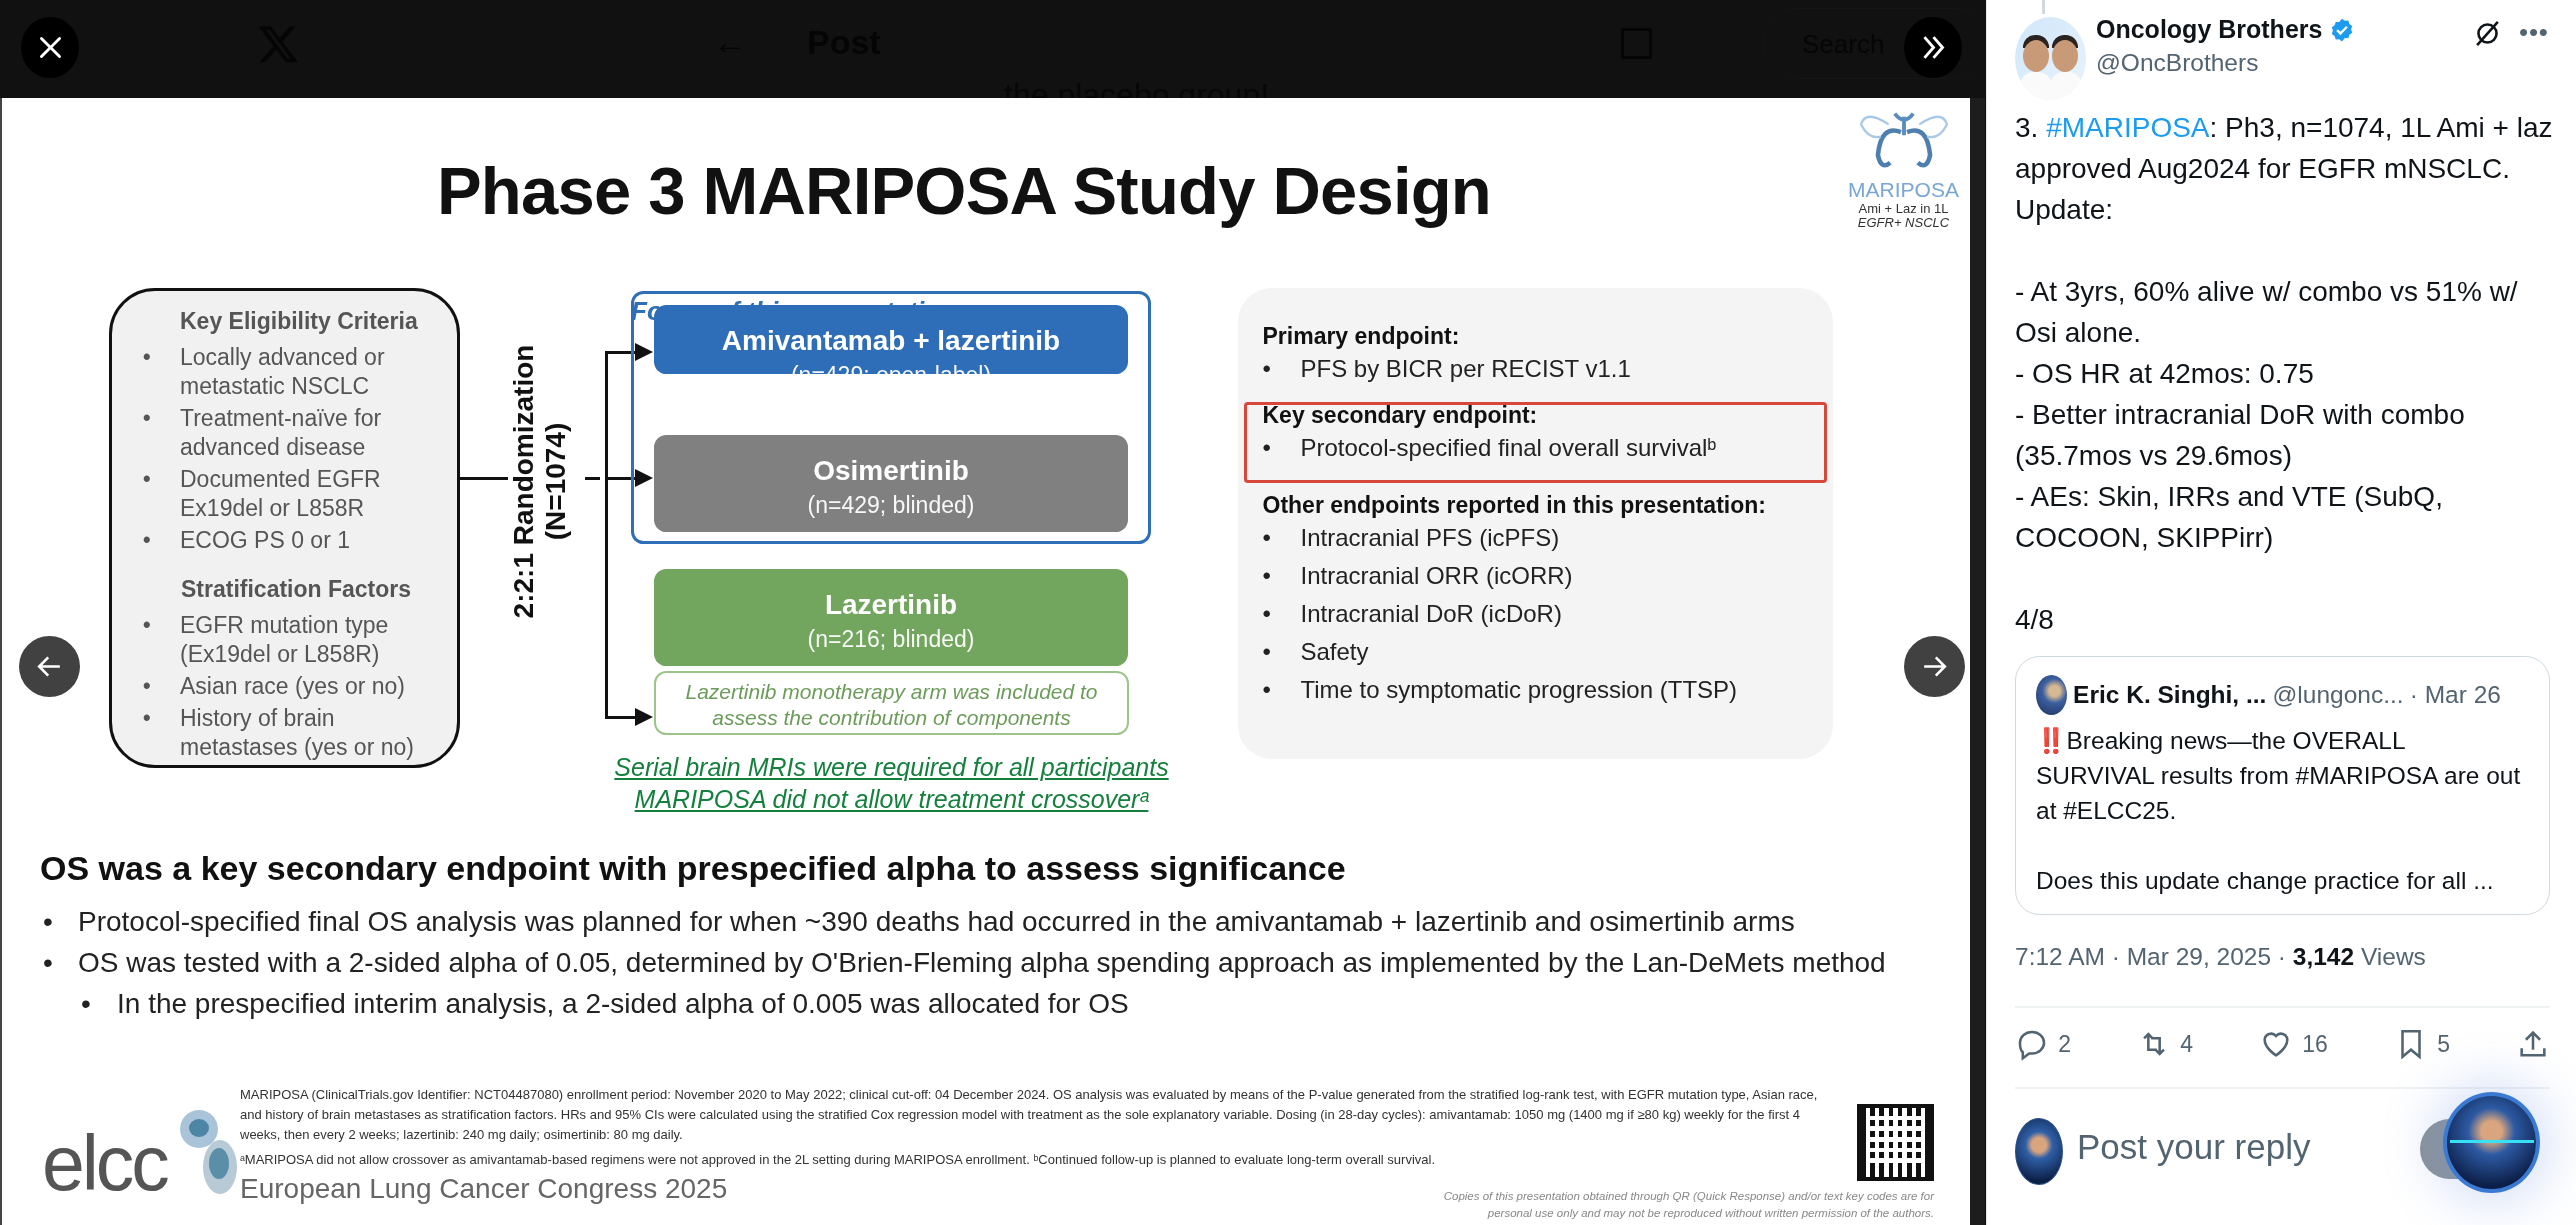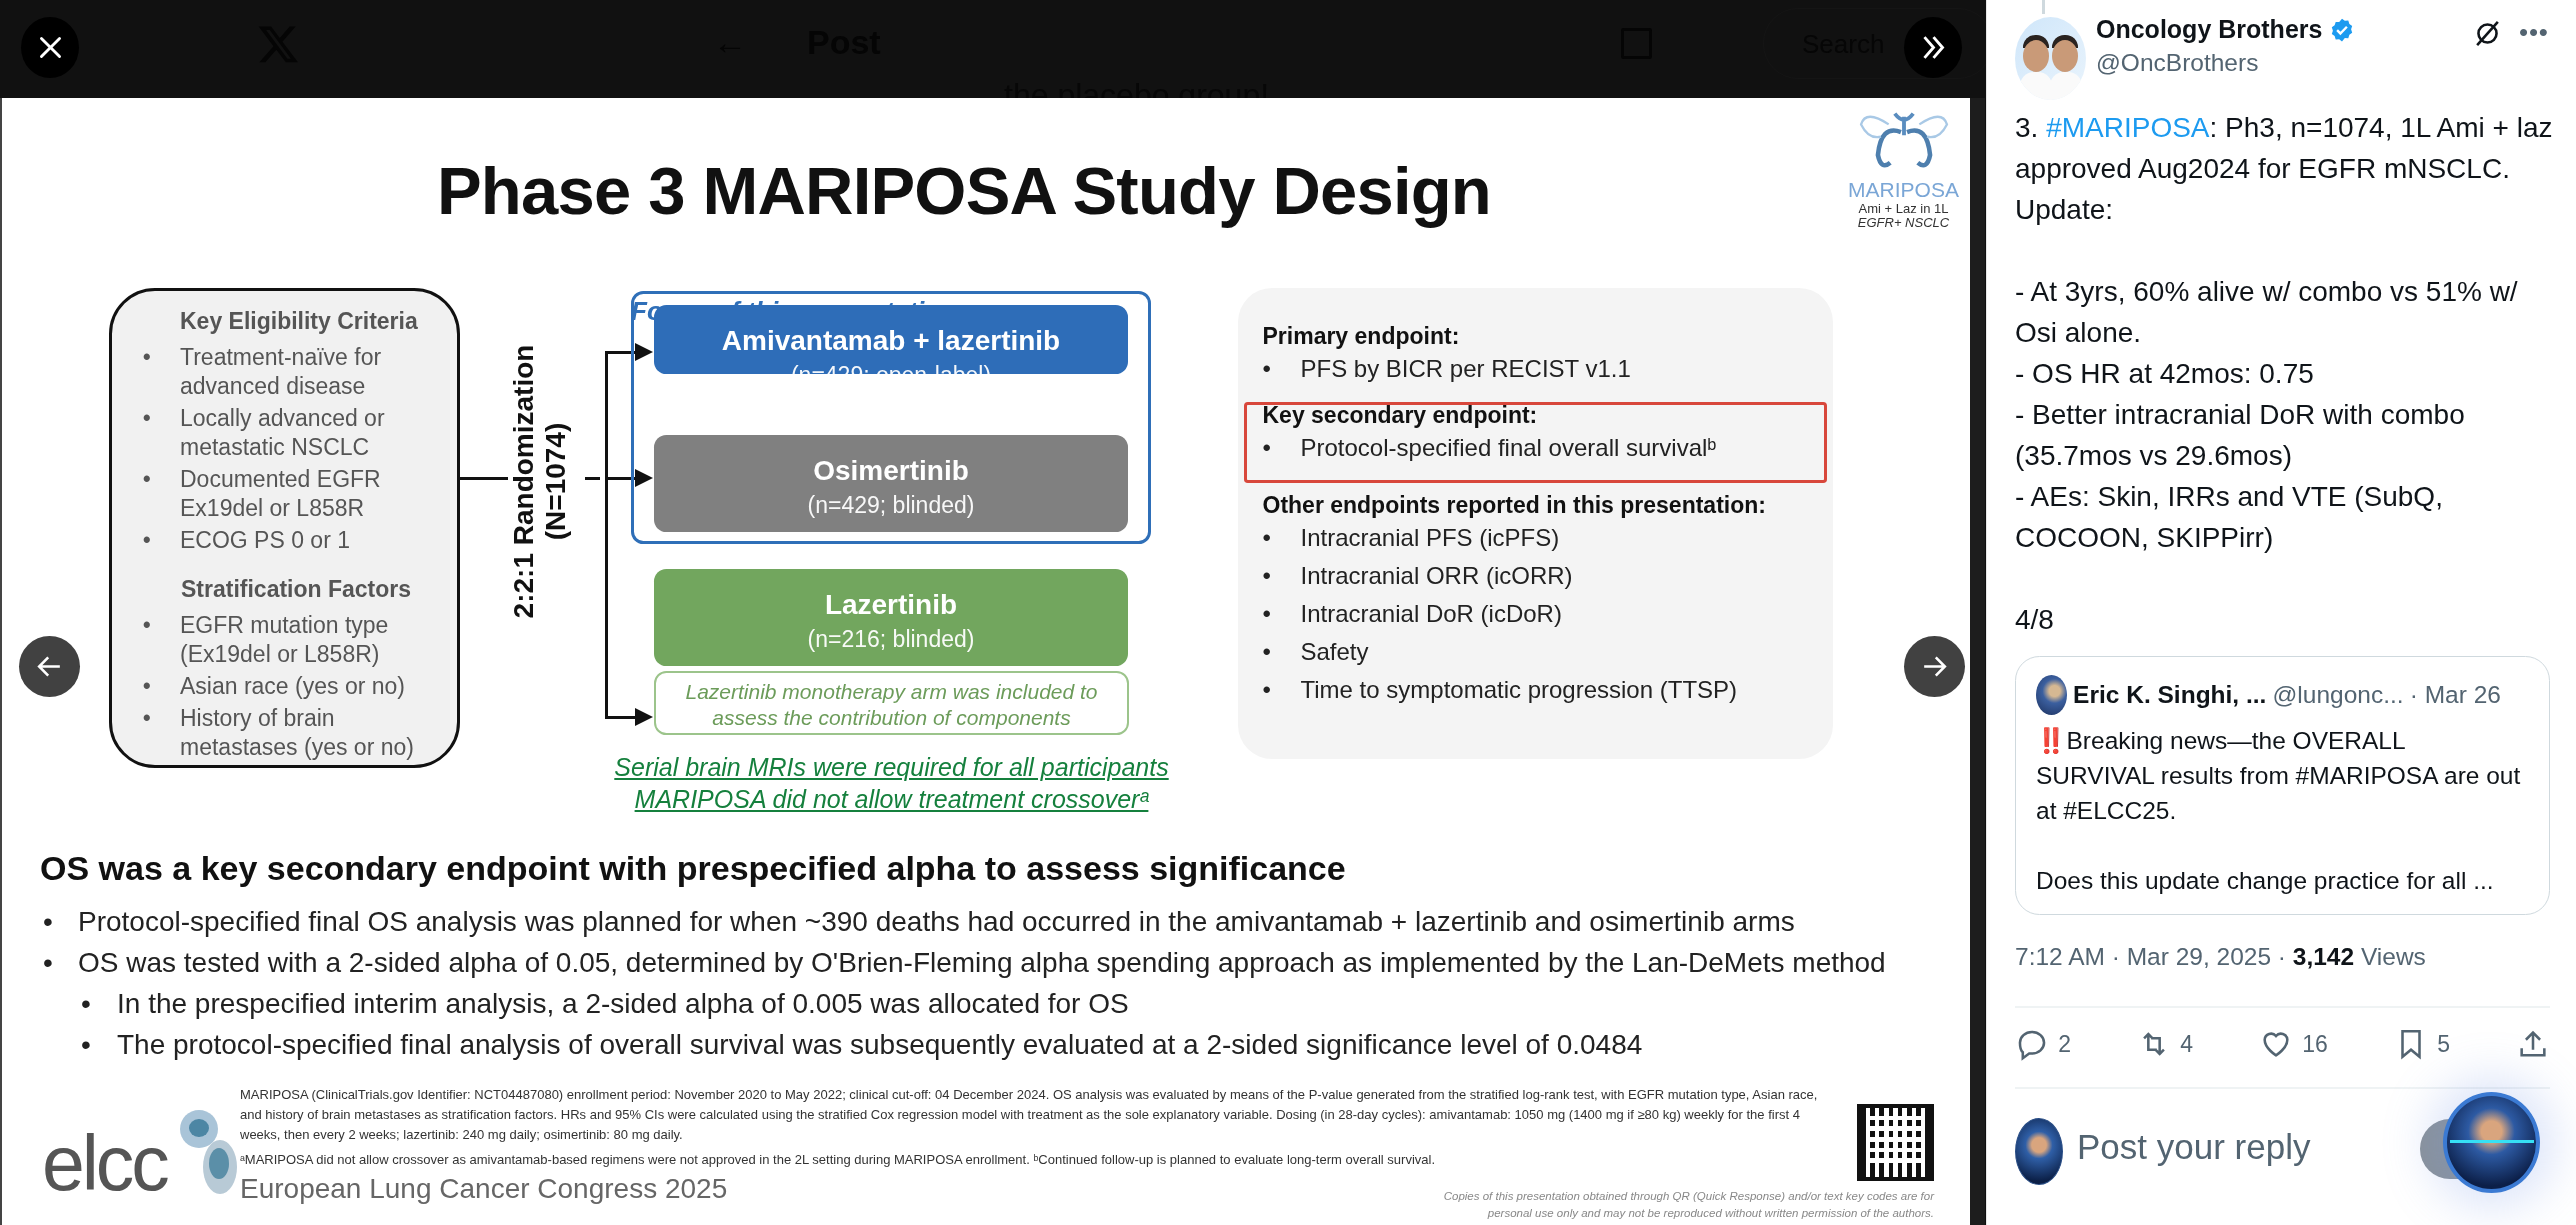--- a/index.html
+++ b/index.html
@@ -165,22 +165,22 @@
         <path d="M80 20 Q110 0 116 20 Q106 40 90 36" stroke="#a9c9e6" stroke-width="3" fill="none"></path>
       </svg>
       <div class="wordmark">MARIPOSA</div>
       <div class="sub">Ami + Laz in 1L</div>
       <div class="sub" style="font-style:italic">EGFR+ NSCLC</div>
     </div>
 
     <div class="elig-box">
       <h4>Key Eligibility Criteria</h4>
       <ul>
+        <li>Locally advanced or metastatic NSCLC</li>
         <li>Treatment-naïve for advanced disease</li>
-        <li>Locally advanced or metastatic NSCLC</li>
         <li>Documented EGFR Ex19del or L858R</li>
         <li>ECOG PS 0 or 1</li>
       </ul>
       <h4 class="strat">Stratification Factors</h4>
       <ul>
         <li>EGFR mutation type (Ex19del or L858R)</li>
         <li>Asian race (yes or no)</li>
         <li>History of brain metastases (yes or no)</li>
       </ul>
     </div>
@@ -237,21 +237,20 @@
         <li>Time to symptomatic progression (TTSP)</li>
       </ul>
     </div>
     <div class="key-sec"></div>
 
     <div class="os-heading">OS was a key secondary endpoint with prespecified alpha to assess significance</div>
     <ul class="os-bullets">
       <li>Protocol-specified final OS analysis was planned for when ~390 deaths had occurred in the amivantamab + lazertinib and osimertinib arms</li>
       <li>OS was tested with a 2-sided alpha of 0.05, determined by O'Brien-Fleming alpha spending approach as implemented by the Lan-DeMets method</li>
       <li class="sub">In the prespecified interim analysis, a 2-sided alpha of 0.005 was allocated for OS</li>
-      <li class="sub">The protocol-specified final analysis of overall survival was subsequently evaluated at a 2-sided significance level of 0.0484</li>
     </ul>
 
     <div class="elcc-logo">
       <div class="b1">
           <i></i>
         </div>
       <div class="b2">
           <i></i>
         </div>
       <div class="txt">elcc</div>

